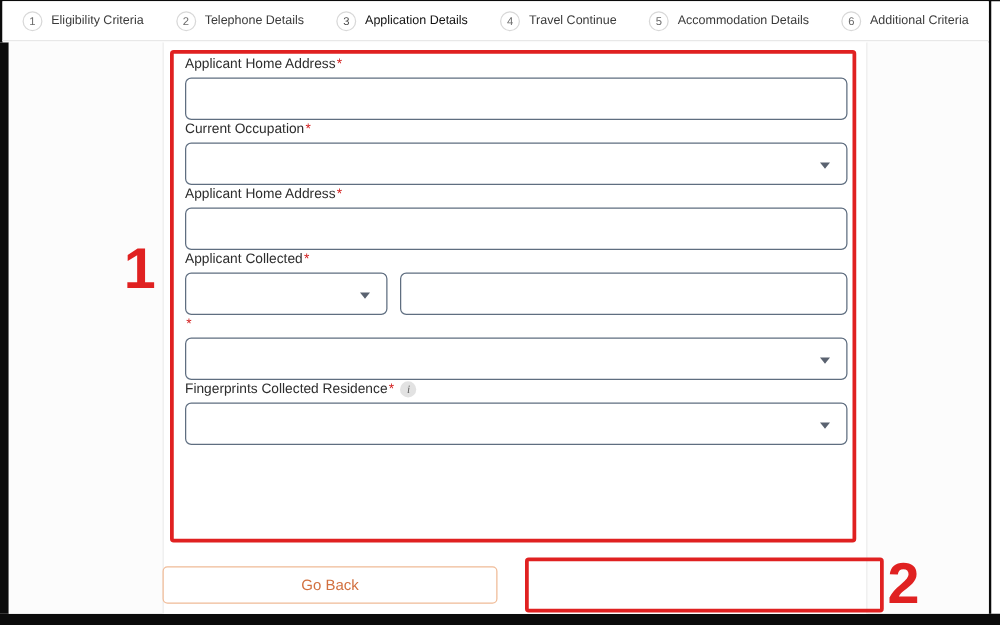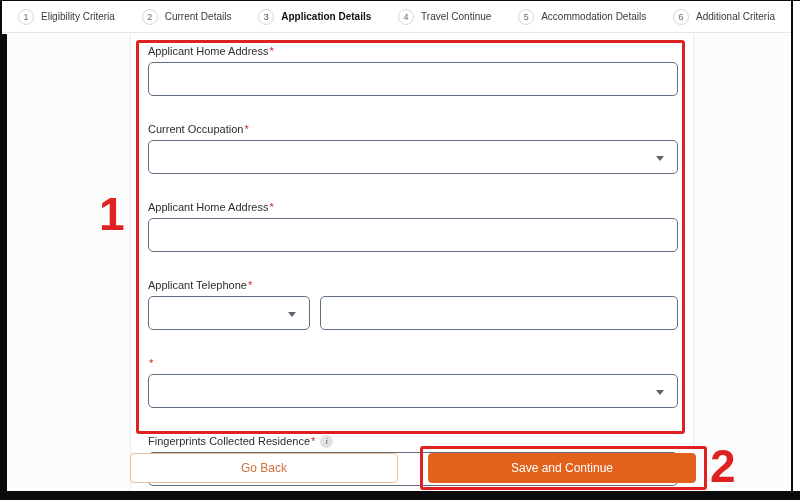--- a/index.html
+++ b/index.html
@@ -16,40 +16,40 @@
 
   
   .stepper { position:absolute; left:2px; top:1px; right:9px; height:32px; background:#ffffff;
              border-bottom:1px solid #e8e8e8; display:flex; align-items:center;
              justify-content:space-between; padding:0 16px; }
   .step { display:flex; align-items:center; gap:7px; cursor:pointer; }
   .step-num { width:16px; height:16px; border:1px solid #d8d8d8; border-radius:50%;
               display:flex; align-items:center; justify-content:center;
               font-size:9px; color:#6b6b6b; background:#fff; flex:0 0 auto; }
   .step-label { font-size:10px; color:#3a3a3a; white-space:nowrap; }
-  .step.active .step-label { font-weight:bold; color:#101010; }
+  .step.active .step-label { font-weight:normal; color:#101010; }
   .step.active .step-num { color:#4a4a4a; }
 
   
   .main { position:absolute; left:7px; top:34px; right:9px; bottom:9px; background:#fcfcfc; }
   .column { position:absolute; left:130px; top:34px; width:564px; height:457px;
             background:#ffffff; border-left:1px solid #ececec; border-right:1px solid #ececec; }
 
   
   .anno-rect { position:absolute; border:3px solid #e02121; border-radius:3px; pointer-events:none; }
   .rect1 { left:136px; top:40px; width:549px; height:394px; }
   .rect2 { left:420px; top:446px; width:287px; height:44px; }
   .anno-num { position:absolute; color:#e02121; font-weight:bold; font-size:46px; line-height:46px;
               font-family:"Liberation Sans", sans-serif; }
   .num1 { left:99px; top:191px; }
   .num2 { left:710px; top:443px; }
 
   
   .fields { position:absolute; left:148px; top:44px; width:530px; }
-  .group { margin-bottom:26px; }
+  .group { margin-bottom:0; }
   .field-label { font-size:11px; color:#2d2d2d; line-height:14px; margin-bottom:4px;
                  display:flex; align-items:center; }
   .req { color:#d21f1f; margin-left:1px; font-size:11px; }
   .box { width:100%; height:34px; background:#ffffff; border:1px solid #5f6e80;
          border-radius:5px; position:relative; }
   .select .caret { position:absolute; right:13px; top:15px; width:0; height:0;
                    border-left:4px solid transparent; border-right:4px solid transparent;
                    border-top:5px solid #5a6270; }
   .tel-row { display:flex; gap:10px; }
   .tel-code { width:162px; flex:0 0 auto; }
@@ -77,21 +77,21 @@
   <div class="edge edge-bottom"></div>
   <div class="edge edge-right"></div>
 
   <header class="stepper">
     <div class="step">
       <span class="step-num">1</span>
       <span class="step-label">Eligibility Criteria</span>
     </div>
     <div class="step">
       <span class="step-num">2</span>
-      <span class="step-label">Current Details</span>
+      <span class="step-label">Telephone Details</span>
     </div>
     <div class="step active">
       <span class="step-num">3</span>
       <span class="step-label">Application Details</span>
     </div>
     <div class="step">
       <span class="step-num">4</span>
       <span class="step-label">Travel Continue</span>
     </div>
     <div class="step">
@@ -131,21 +131,21 @@
     <div class="group">
       <div class="field-label">
         <span>Applicant Home Address</span>
           <span class="req">*</span>
       </div>
       <div class="box"></div>
     </div>
 
     <div class="group">
       <div class="field-label">
-        <span>Applicant Telephone</span>
+        <span>Applicant Collected</span>
           <span class="req">*</span>
       </div>
       <div class="tel-row">
         <div class="box select tel-code">
           <span></span>
           <span class="caret"></span>
         </div>
         <div class="box tel-num"></div>
       </div>
     </div>
@@ -168,20 +168,19 @@
       </div>
       <div class="box select">
         <span></span>
         <span class="caret"></span>
       </div>
     </div>
 
   </div>
 
   <button class="btn btn-back">Go Back</button>
-  <button class="btn btn-save">Save and Continue</button>
 
   <div class="anno-rect rect1"></div>
   <div class="anno-rect rect2"></div>
   <div class="anno-num num1">1</div>
   <div class="anno-num num2">2</div>
 
 </div>
 
 </body></html>

